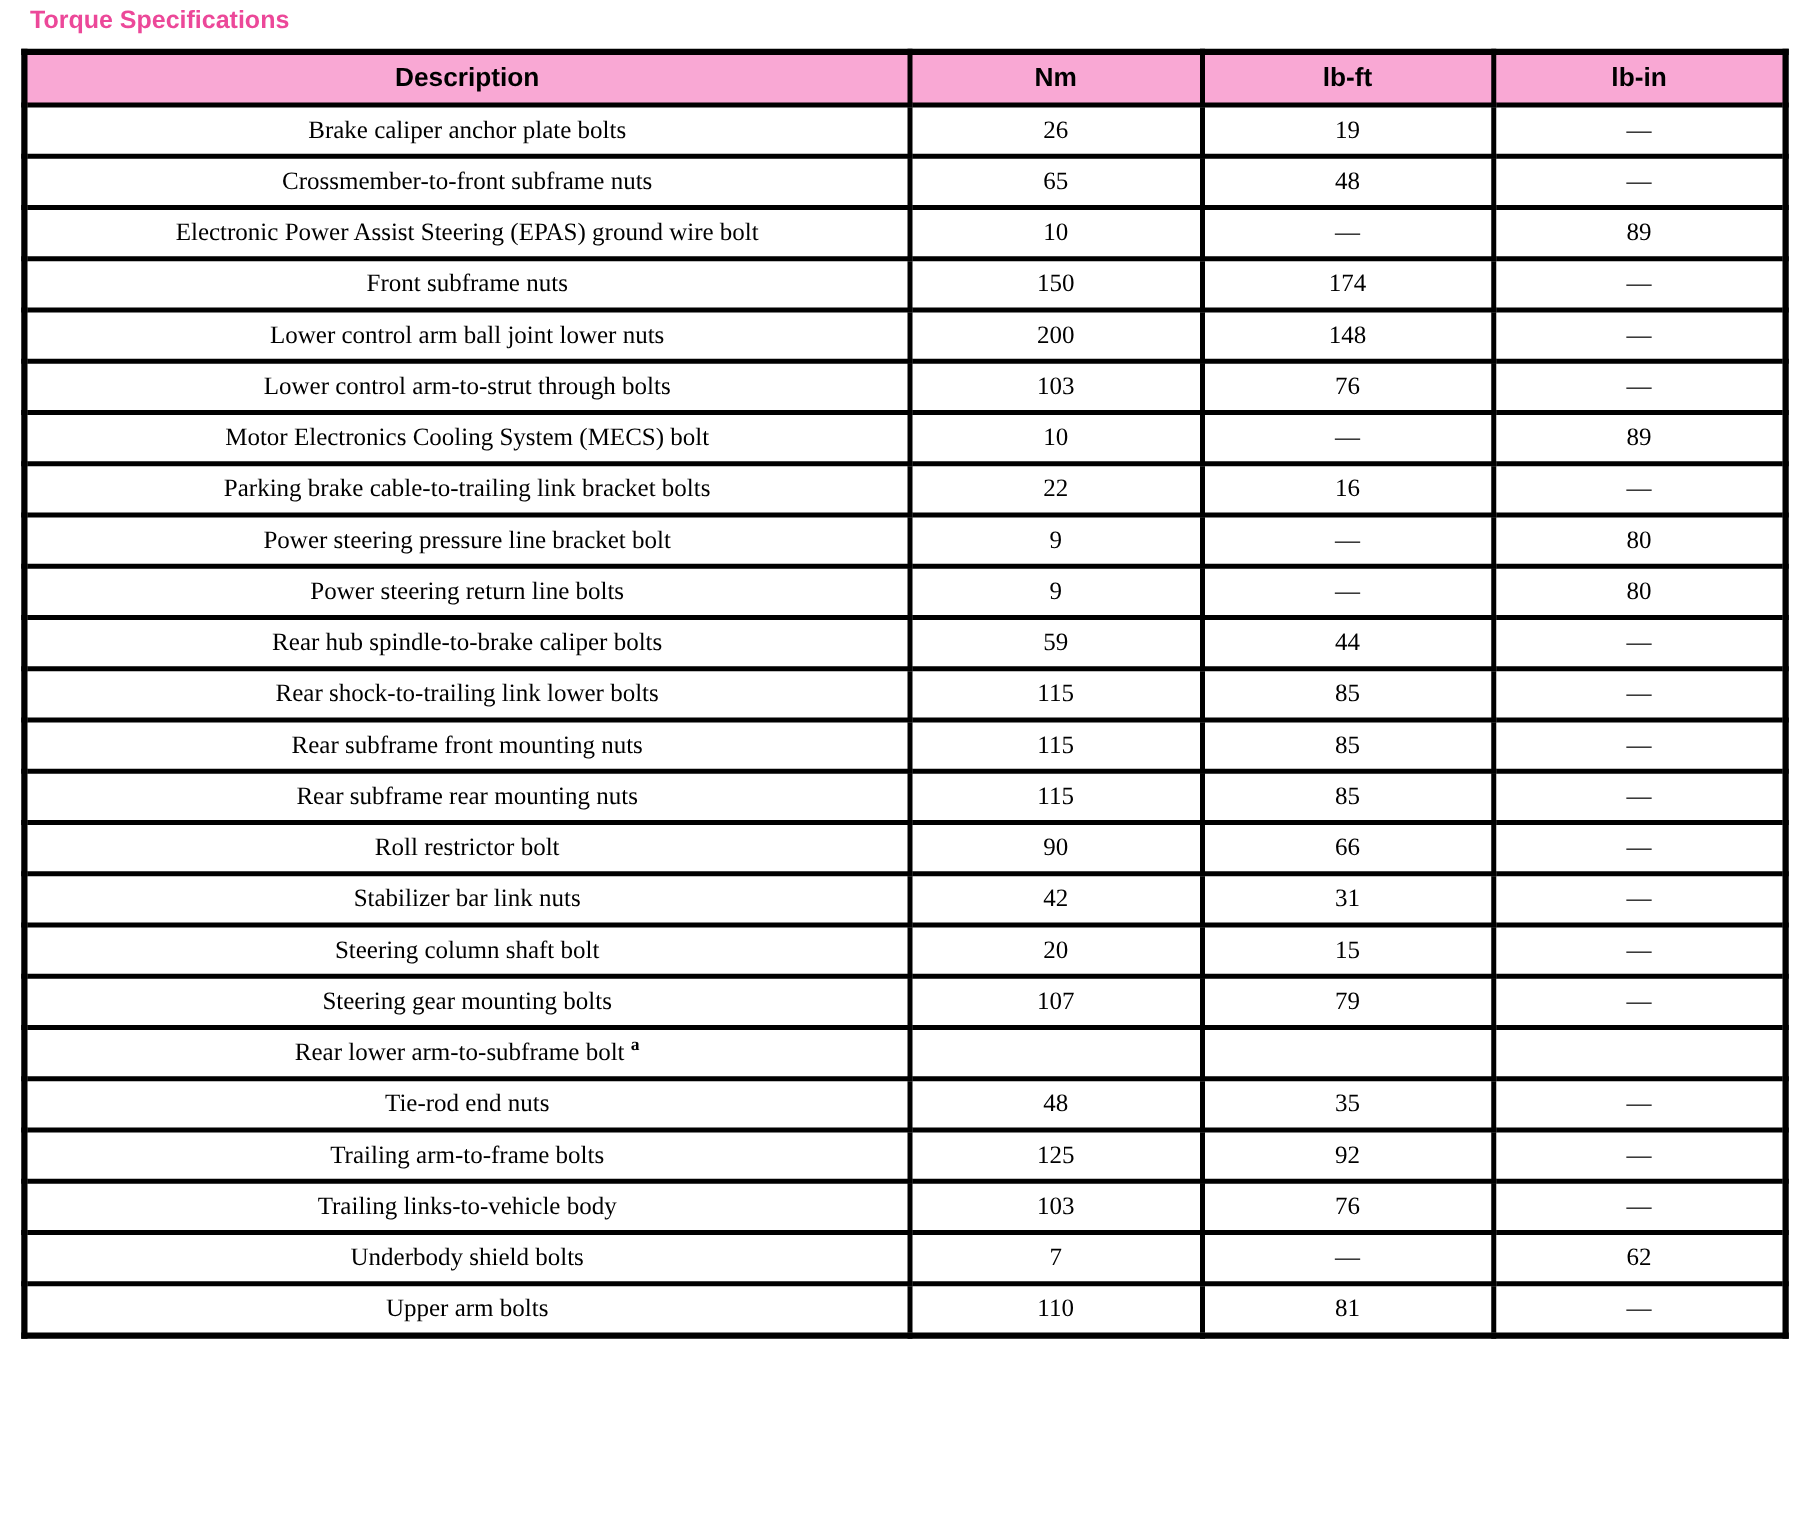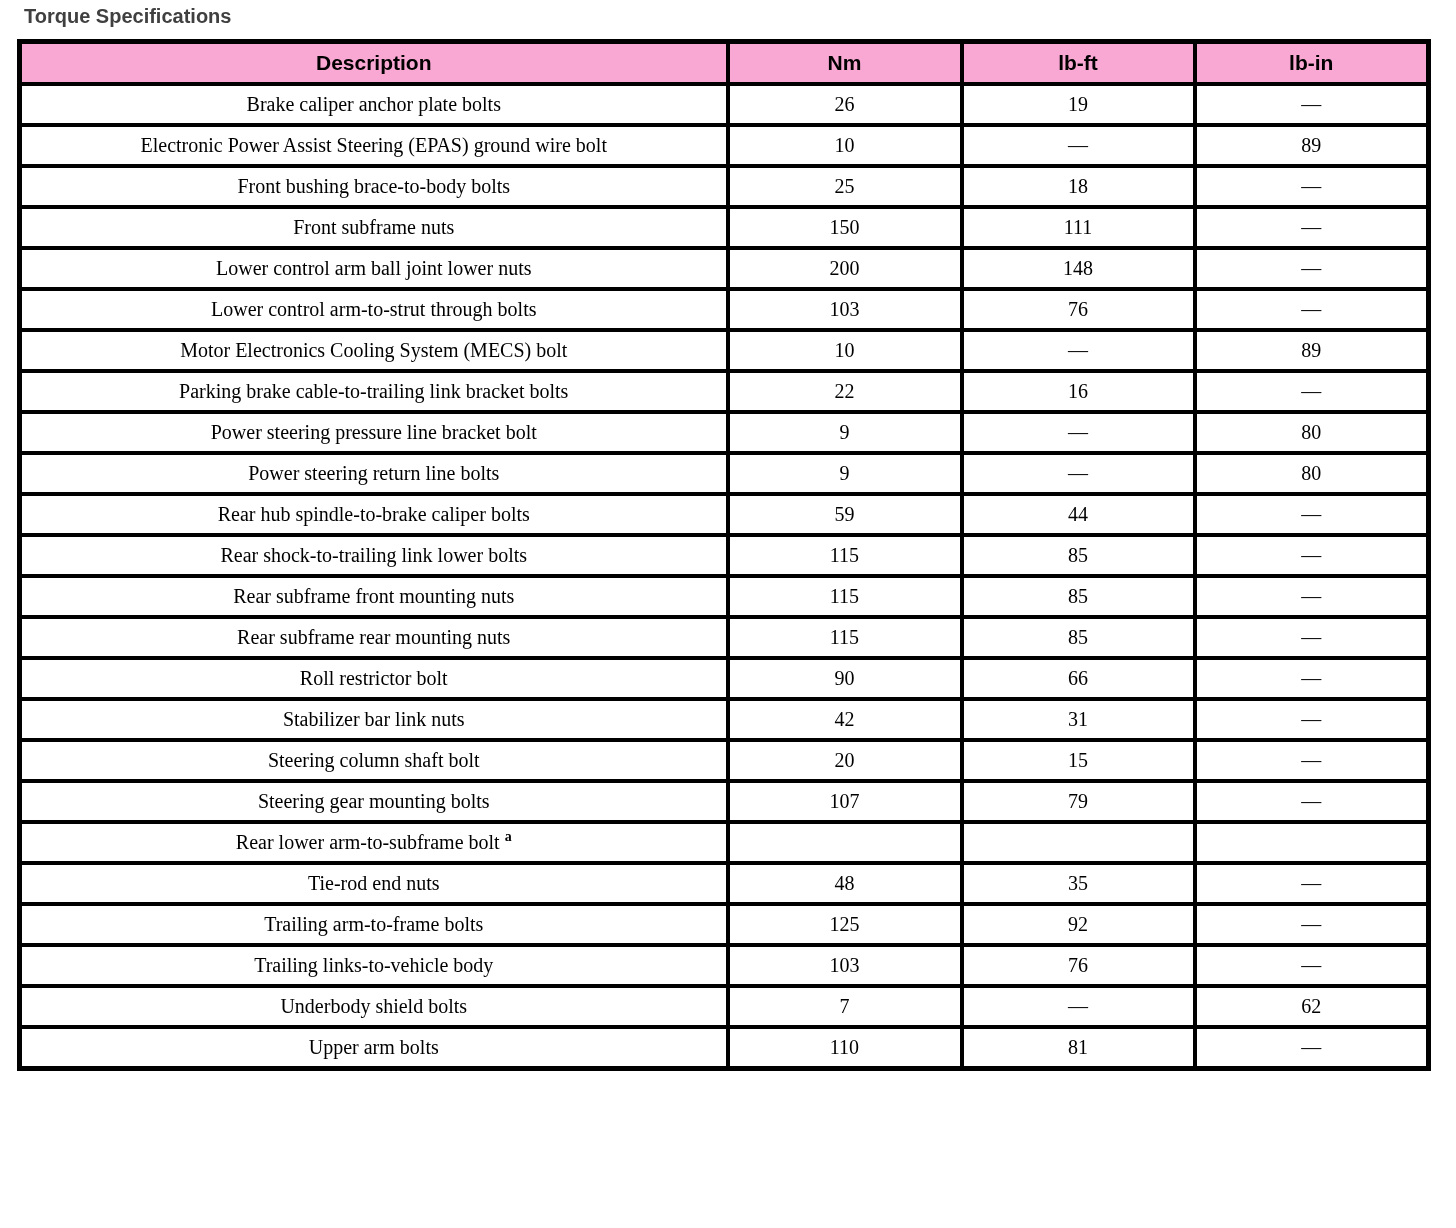--- a/index.html
+++ b/index.html
@@ -17,21 +17,21 @@
     height: 1228px;
     background: #ffffff;
     overflow: hidden;
   }
   .doc-title {
     font-family: "Liberation Sans", sans-serif;
     font-weight: bold;
     font-size: 20px;
     margin: 4px 0 0 24px;
     line-height: 24px;
-    color: #404040;
+    color: #ec4899;
   }
   table.spec-table {
     border-collapse: collapse;
     table-layout: fixed;
     margin: 11px 0 0 17px;
     width: 1409px;
     background: #ffffff;
   }
   table.spec-table, table.spec-table th, table.spec-table td {
     border: 4px solid #000000;
@@ -92,35 +92,35 @@
         </tr>
     </thead>
     <tbody>
         <tr>
           <td class="desc-cell"><span>Brake caliper anchor plate bolts</span></td>
           <td class="num-cell">26</td>
           <td class="num-cell">19</td>
           <td class="num-cell">—</td>
         </tr>
         <tr>
+          <td class="desc-cell"><span>Crossmember-to-front subframe nuts</span></td>
+          <td class="num-cell">65</td>
+          <td class="num-cell">48</td>
+          <td class="num-cell">—</td>
+        </tr>
+        <tr>
           <td class="desc-cell"><span>Electronic Power Assist Steering (EPAS) ground wire bolt</span></td>
           <td class="num-cell">10</td>
           <td class="num-cell">—</td>
           <td class="num-cell">89</td>
         </tr>
         <tr>
-          <td class="desc-cell"><span>Front bushing brace-to-body bolts</span></td>
-          <td class="num-cell">25</td>
-          <td class="num-cell">18</td>
-          <td class="num-cell">—</td>
-        </tr>
-        <tr>
           <td class="desc-cell"><span>Front subframe nuts</span></td>
           <td class="num-cell">150</td>
-          <td class="num-cell">111</td>
+          <td class="num-cell">174</td>
           <td class="num-cell">—</td>
         </tr>
         <tr>
           <td class="desc-cell"><span>Lower control arm ball joint lower nuts</span></td>
           <td class="num-cell">200</td>
           <td class="num-cell">148</td>
           <td class="num-cell">—</td>
         </tr>
         <tr>
           <td class="desc-cell"><span>Lower control arm-to-strut through bolts</span></td>

